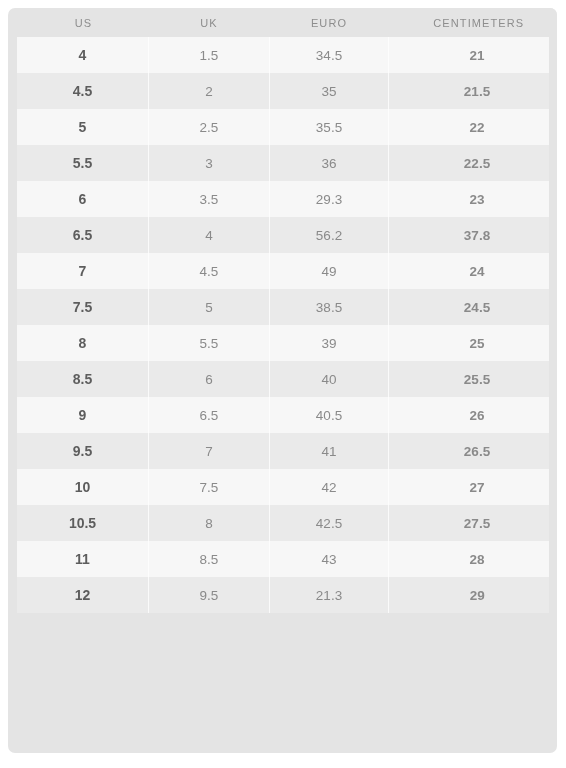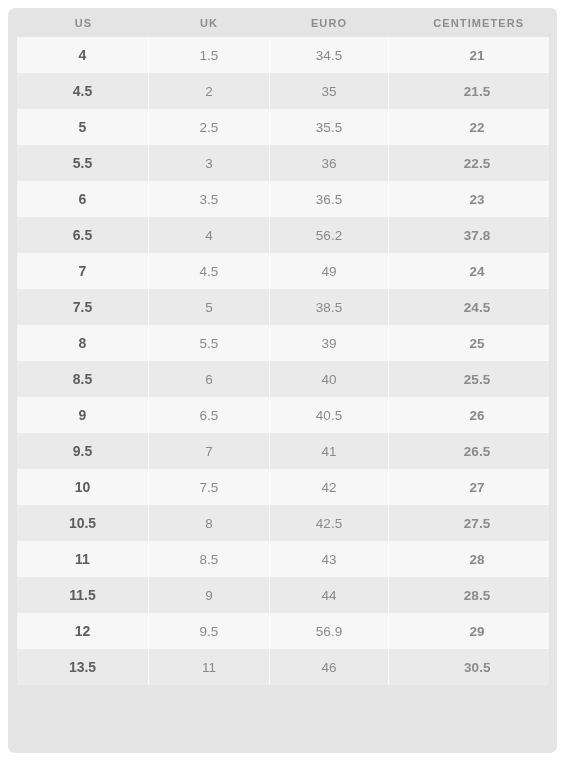--- a/index.html
+++ b/index.html
@@ -37,21 +37,21 @@
   .size-table col.col-us   { width: 132px; }
   .size-table col.col-uk   { width: 121px; }
   .size-table col.col-euro { width: 119px; }
   .size-table col.col-cm   { width: 177px; }
 
   .size-table thead th {
     height: 29px;
     background: #e4e4e4;
     color: #8d8d8d;
     font-size: 11px;
-    font-weight: bold;
+    font-weight: normal;
     letter-spacing: 1.1px;
     text-transform: uppercase;
     text-align: center;
     vertical-align: middle;
     padding: 0;
     border: 0;
   }
 
   .size-table thead th.th-us   { padding-left: 2px; }
   .size-table thead th.th-cm   { padding-left: 4px; margin-top: 20px; }
@@ -145,21 +145,21 @@
           </tr>
           <tr>
             <td class="cell-us">5.5</td>
             <td class="cell-uk">3</td>
             <td class="cell-euro">36</td>
             <td class="cell-cm">22.5</td>
           </tr>
           <tr>
             <td class="cell-us">6</td>
             <td class="cell-uk">3.5</td>
-            <td class="cell-euro">36.5</td>
+            <td class="cell-euro">29.3</td>
             <td class="cell-cm">23</td>
           </tr>
           <tr>
             <td class="cell-us">6.5</td>
             <td class="cell-uk">4</td>
             <td class="cell-euro">56.2</td>
             <td class="cell-cm">37.8</td>
           </tr>
           <tr>
             <td class="cell-us">7</td>
@@ -209,36 +209,24 @@
             <td class="cell-euro">42.5</td>
             <td class="cell-cm">27.5</td>
           </tr>
           <tr>
             <td class="cell-us">11</td>
             <td class="cell-uk">8.5</td>
             <td class="cell-euro">43</td>
             <td class="cell-cm">28</td>
           </tr>
           <tr>
-            <td class="cell-us">11.5</td>
-            <td class="cell-uk">9</td>
-            <td class="cell-euro">44</td>
-            <td class="cell-cm">28.5</td>
-          </tr>
-          <tr>
             <td class="cell-us">12</td>
             <td class="cell-uk">9.5</td>
-            <td class="cell-euro">56.9</td>
+            <td class="cell-euro">21.3</td>
             <td class="cell-cm">29</td>
-          </tr>
-          <tr>
-            <td class="cell-us">13.5</td>
-            <td class="cell-uk">11</td>
-            <td class="cell-euro">46</td>
-            <td class="cell-cm">30.5</td>
           </tr>
         </tbody>
     </table>
   </div>
 
   <div class="gutter-left"></div>
   <div class="gutter-right"></div>
 
 </div>
 

